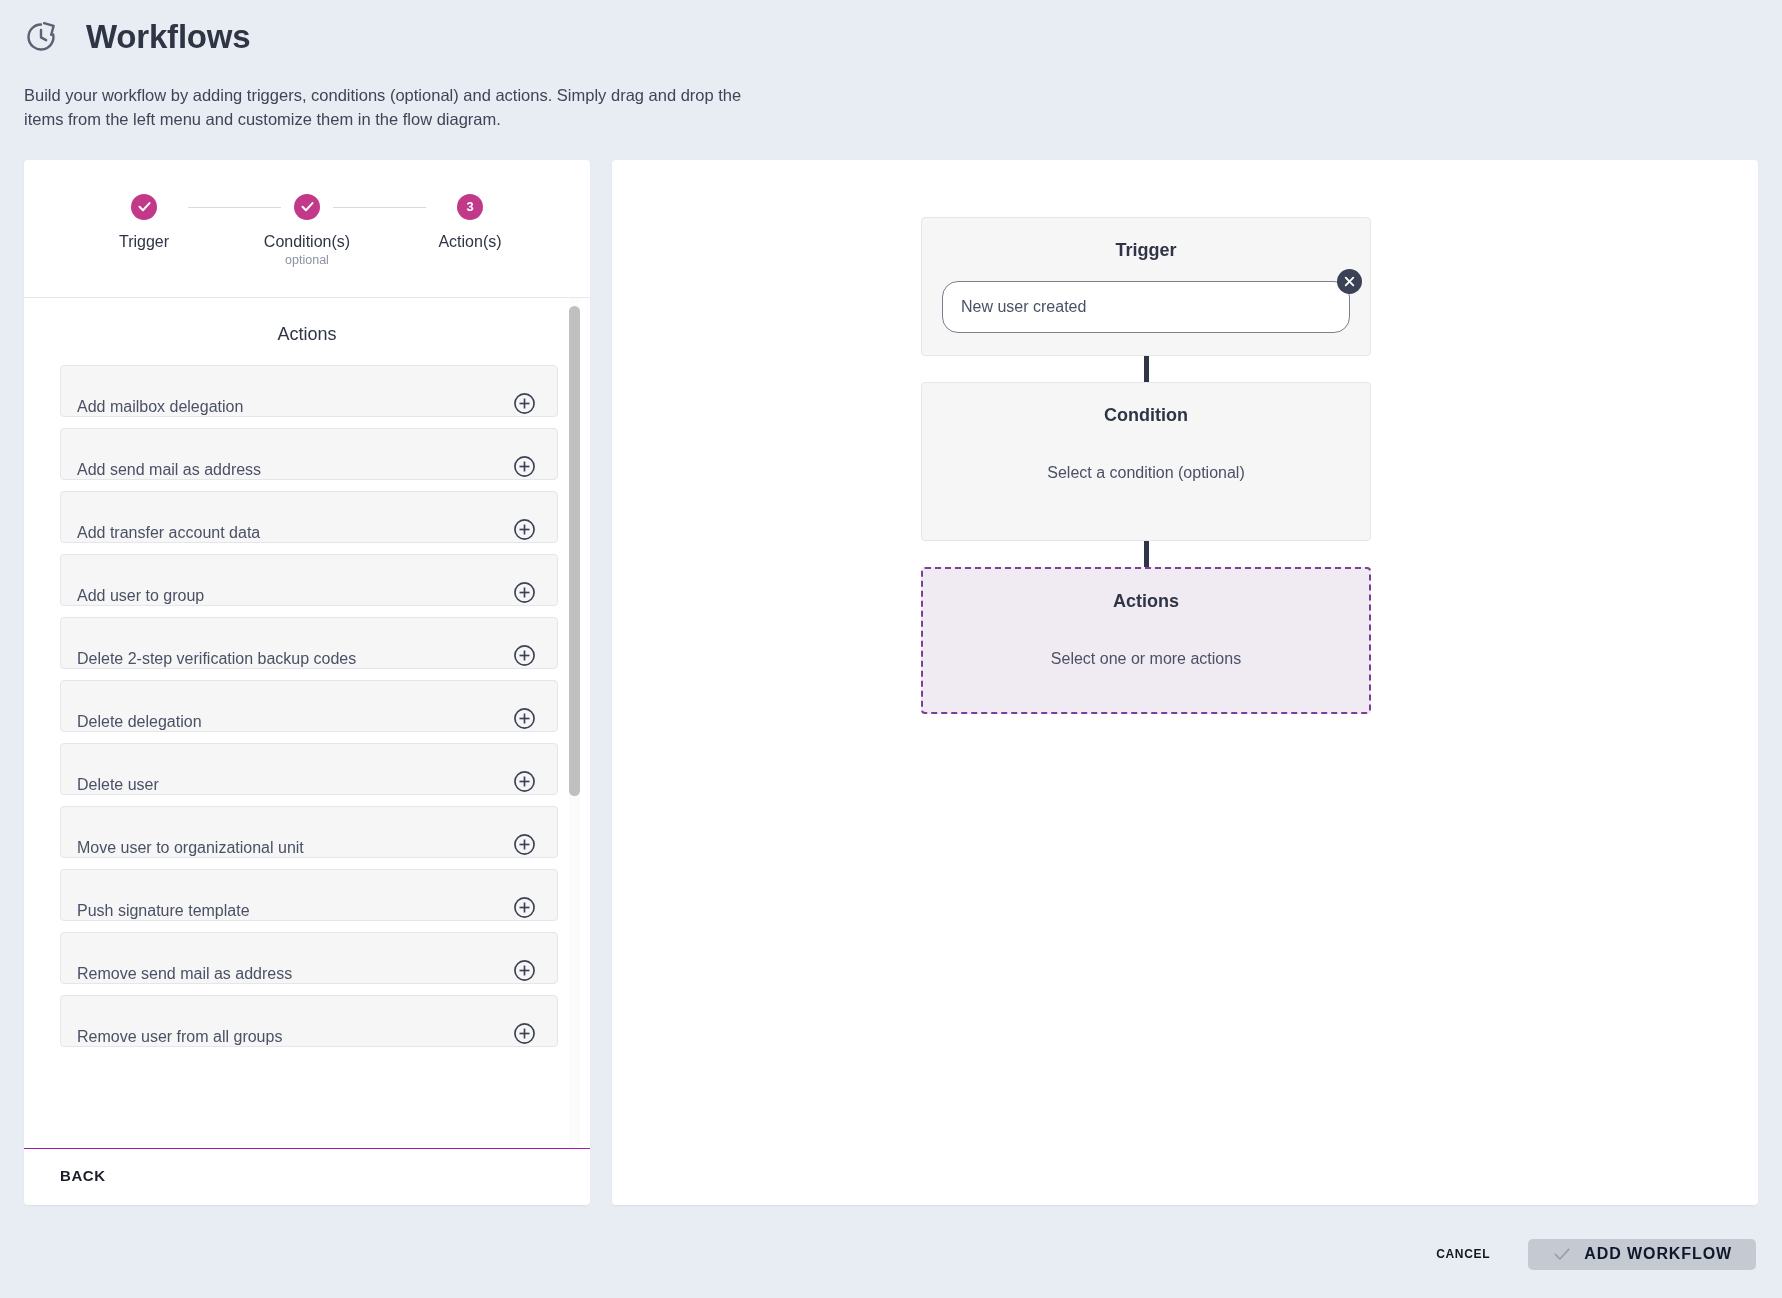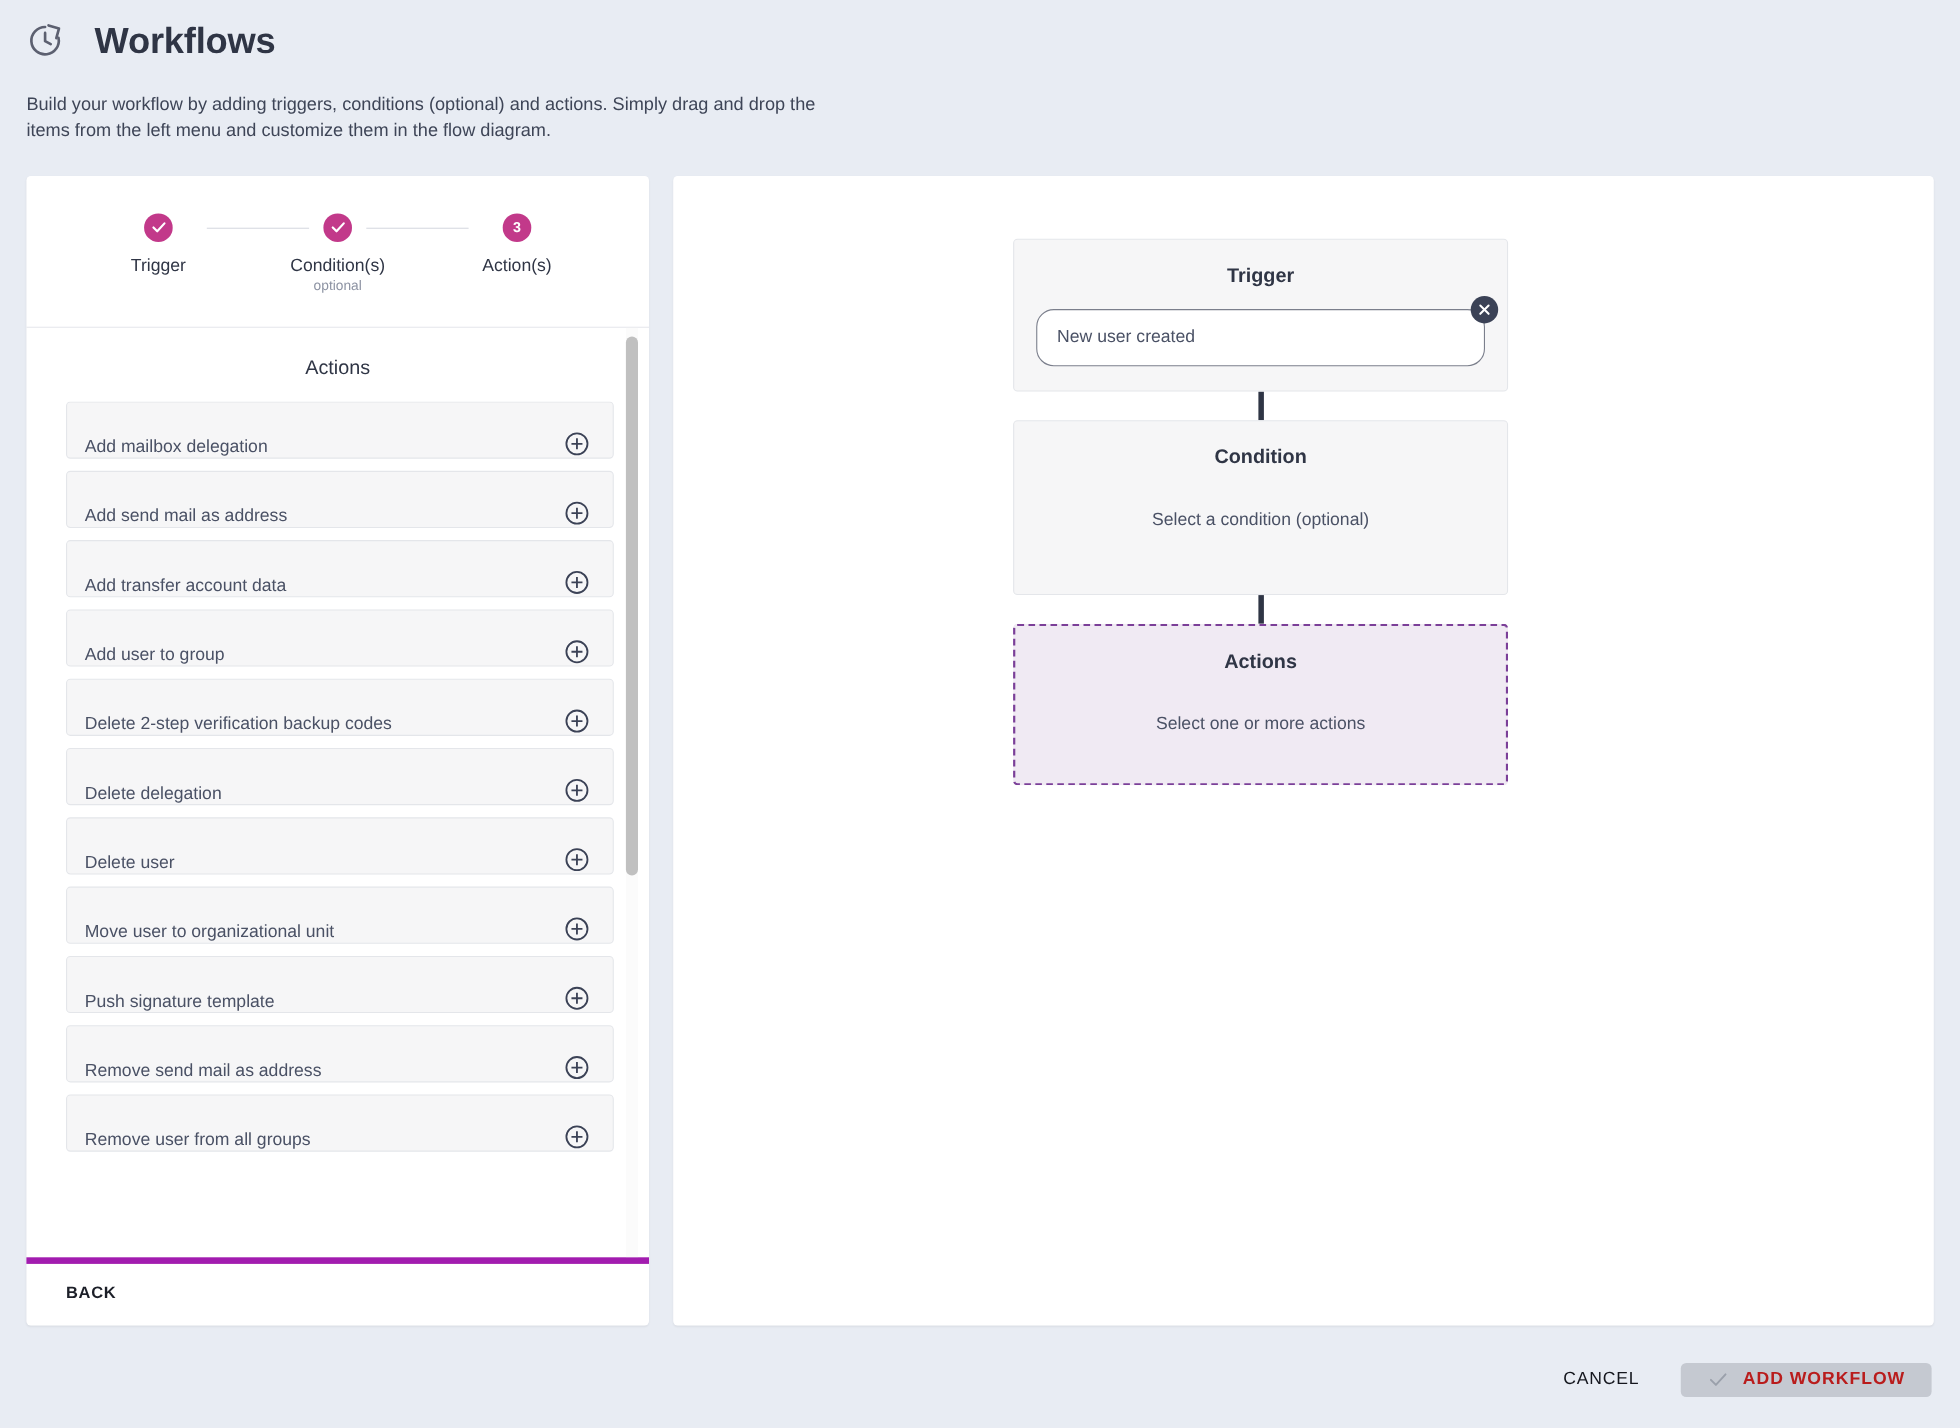--- a/index.html
+++ b/index.html
@@ -154,21 +154,21 @@
     position: absolute;
     top: 8px;
     left: 0;
     width: 11px;
     height: 490px;
     background: #c0c0c0;
     border-radius: 6px;
   }
 
   .left-footer {
-    border-top: 6px solid #a21caf;
+    border-top: 1px solid #a21caf;
     padding: 18px 0 20px 36px;
   }
   .back-button {
     font-size: 15px;
     font-weight: bold;
     letter-spacing: 0.6px;
     color: #1c1f28;
     background: none;
     border: none;
     cursor: pointer;
@@ -258,36 +258,36 @@
     position: absolute;
     left: 0; right: 0; bottom: 0;
     height: 88px;
     display: flex;
     align-items: center;
     justify-content: flex-end;
     padding-right: 26px;
     gap: 28px;
   }
   .cancel-button {
-    font-size: 16px;
-    font-weight: normal;
+    font-size: 12px;
+    font-weight: bold;
     letter-spacing: 0.7px;
     color: #14161d;
     background: none;
     border: none;
     cursor: pointer;
     font-family: inherit;
     padding: 8px 10px;
   }
   .add-workflow-button {
     display: flex;
     align-items: center;
     gap: 12px;
     background: #c5c9d1;
-    color: #b91c1c;
+    color: #0f172a;
     border: none;
     border-radius: 5px;
     height: 31px;
     padding: 0 24px;
     font-size: 16px;
     font-weight: bold;
     letter-spacing: 0.9px;
     font-family: inherit;
     cursor: default;
   }

